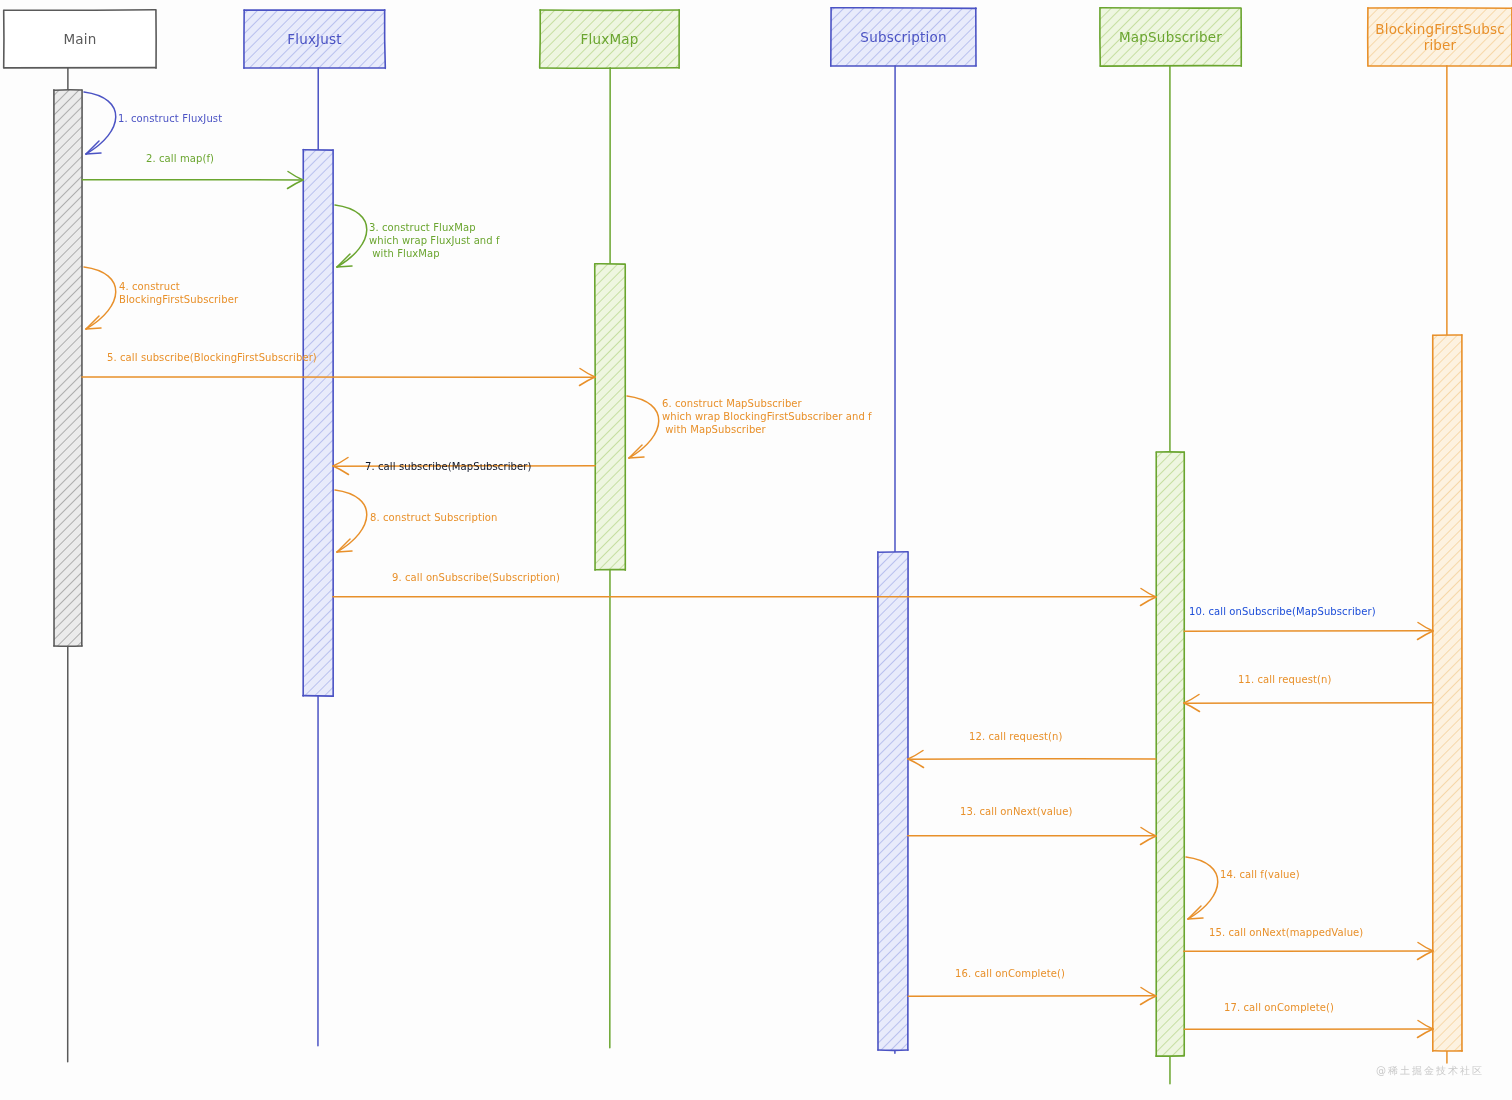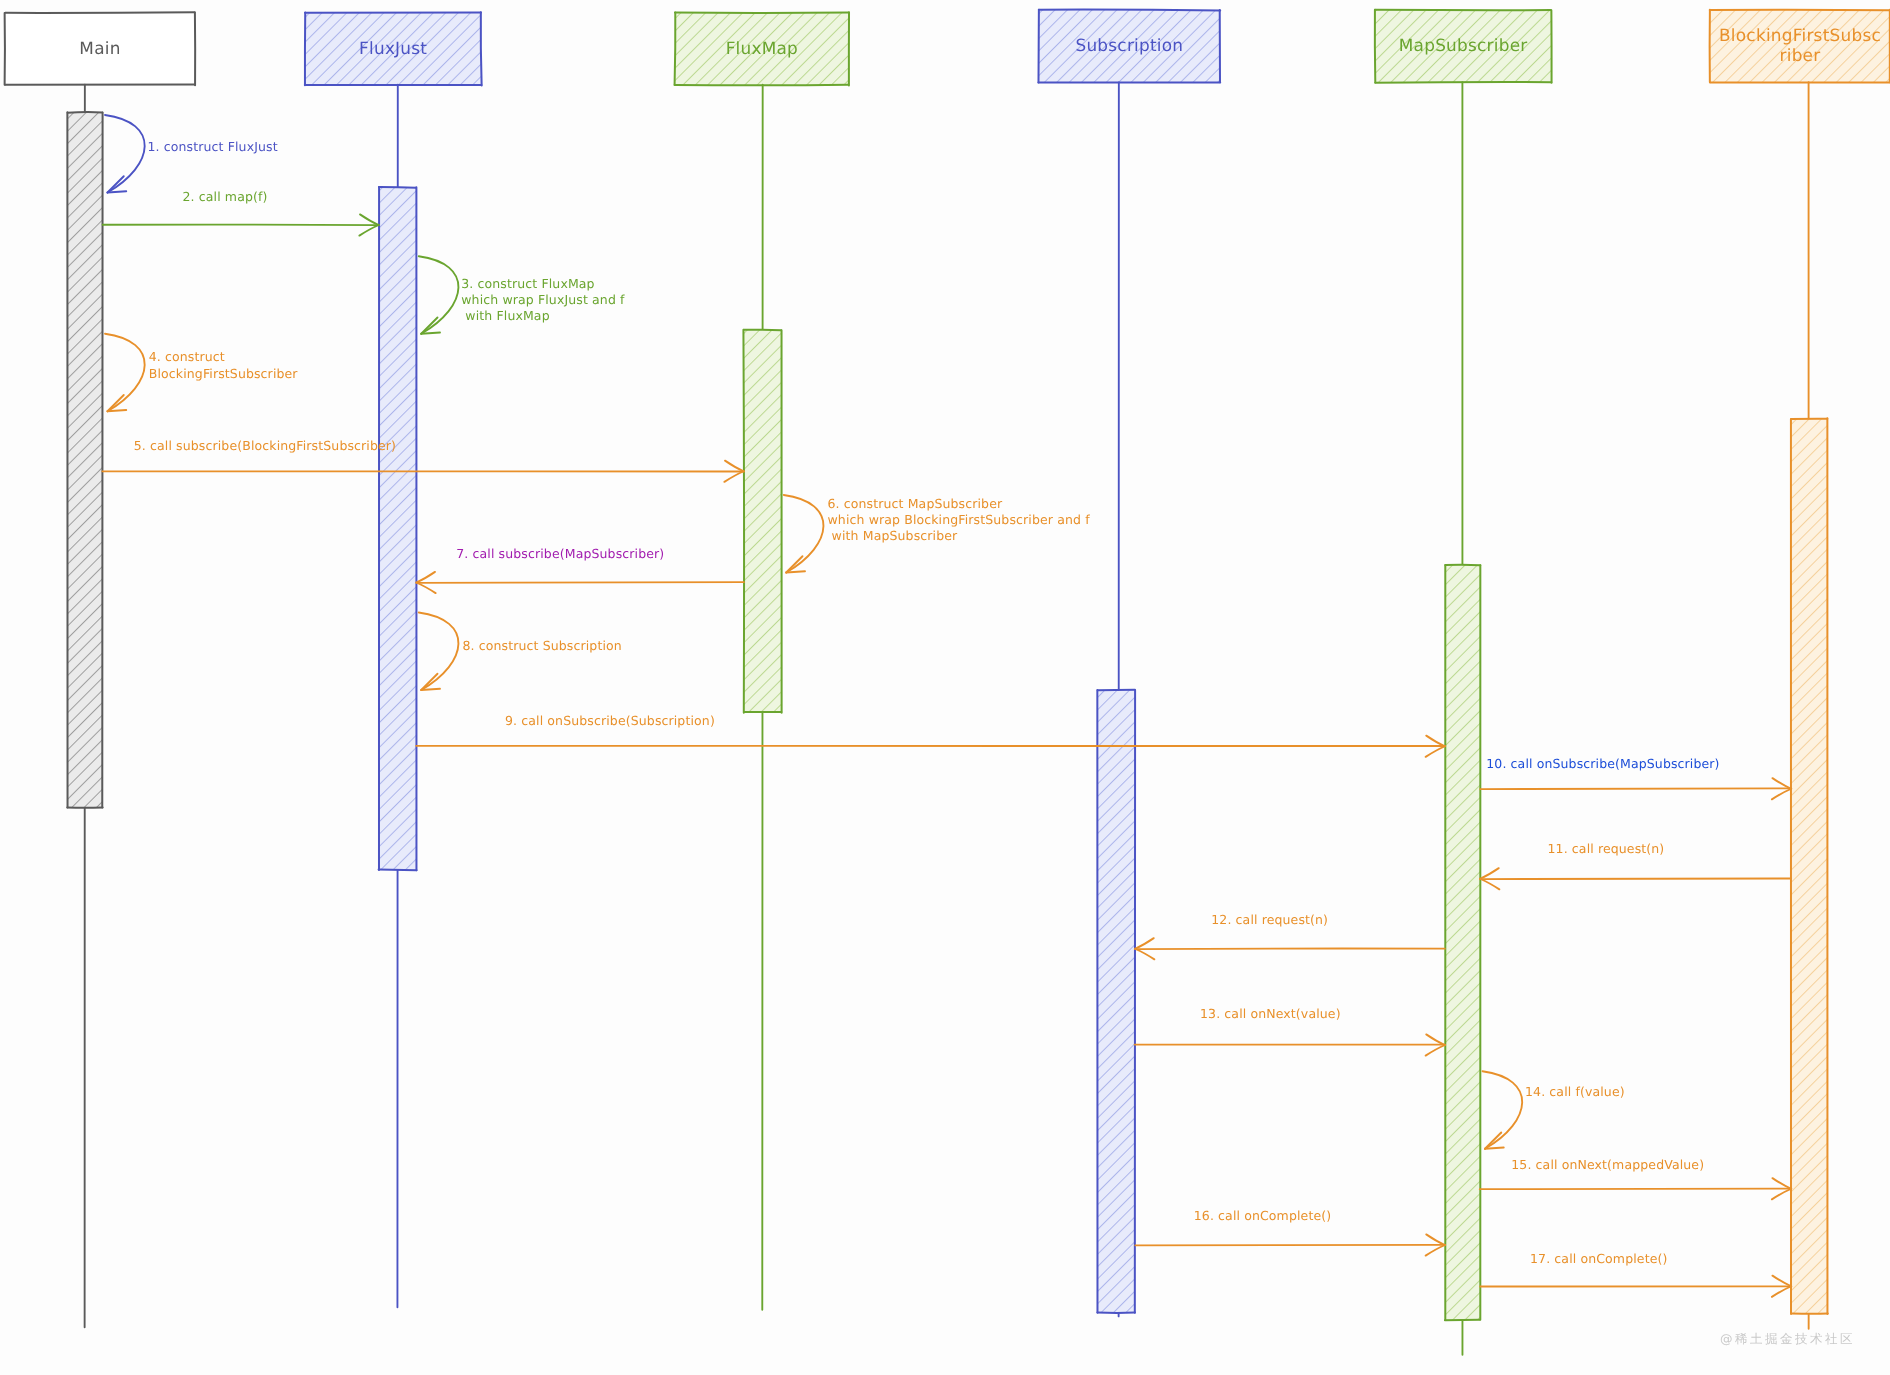--- a/index.html
+++ b/index.html
@@ -289,23 +289,23 @@
       <div class="msg-label" style="left: 146px; top: 152px; color: rgb(106, 165, 47);">2. call map(f)</div>
       <div class="msg-label" style="left: 369px; top: 221px; color: rgb(106, 165, 47);">3. construct FluxMap
 which wrap FluxJust and f
  with FluxMap</div>
       <div class="msg-label" style="left: 119px; top: 280px; color: rgb(232, 144, 42);">4. construct
 BlockingFirstSubscriber</div>
       <div class="msg-label" style="left: 107px; top: 351px; color: rgb(232, 144, 42);">5. call subscribe(BlockingFirstSubscriber)</div>
       <div class="msg-label" style="left: 662px; top: 397px; color: rgb(232, 144, 42);">6. construct MapSubscriber
 which wrap BlockingFirstSubscriber and f
  with MapSubscriber</div>
-      <div class="msg-label" style="left: 365px; top: 437px; color: #a21caf;">7. call subscribe(MapSubscriber)</div>
+      <div class="msg-label" style="left: 365px; top: 460px; color: #0f172a;">7. call subscribe(MapSubscriber)</div>
       <div class="msg-label" style="left: 370px; top: 511px; color: rgb(232, 144, 42);">8. construct Subscription</div>
-      <div class="msg-label" style="left: 404px; top: 571px; color: rgb(232, 144, 42);">9. call onSubscribe(Subscription)</div>
+      <div class="msg-label" style="left: 392px; top: 571px; color: rgb(232, 144, 42);">9. call onSubscribe(Subscription)</div>
       <div class="msg-label" style="left: 1162px; top: 605px; color: #1d4ed8; padding-left: 27px;">10. call onSubscribe(MapSubscriber)</div>
       <div class="msg-label" style="left: 1238px; top: 673px; color: rgb(232, 144, 42);">11. call request(n)</div>
       <div class="msg-label" style="left: 969px; top: 730px; color: rgb(232, 144, 42);">12. call request(n)</div>
       <div class="msg-label" style="left: 960px; top: 805px; color: rgb(232, 144, 42);">13. call onNext(value)</div>
       <div class="msg-label" style="left: 1220px; top: 868px; color: rgb(232, 144, 42);">14. call f(value)</div>
       <div class="msg-label" style="left: 1209px; top: 926px; color: rgb(232, 144, 42);">15. call onNext(mappedValue)</div>
       <div class="msg-label" style="left: 955px; top: 967px; color: rgb(232, 144, 42);">16. call onComplete()</div>
       <div class="msg-label" style="left: 1224px; top: 1001px; color: rgb(232, 144, 42);">17. call onComplete()</div>
     </div>
 

